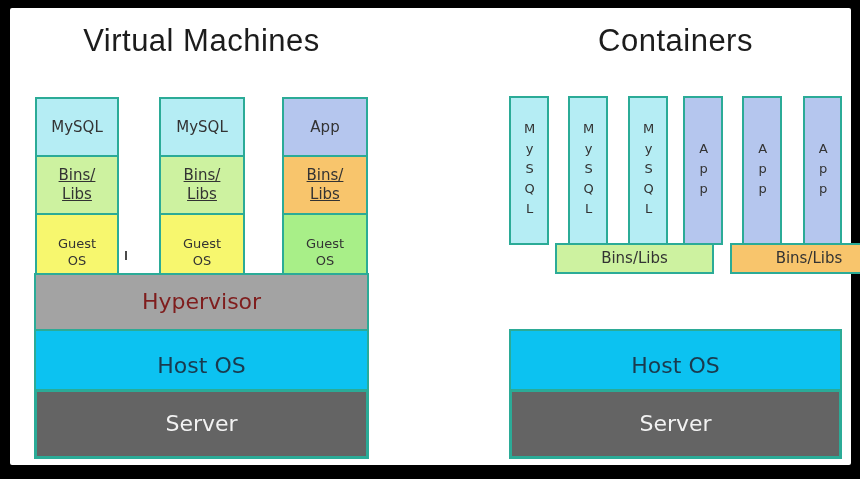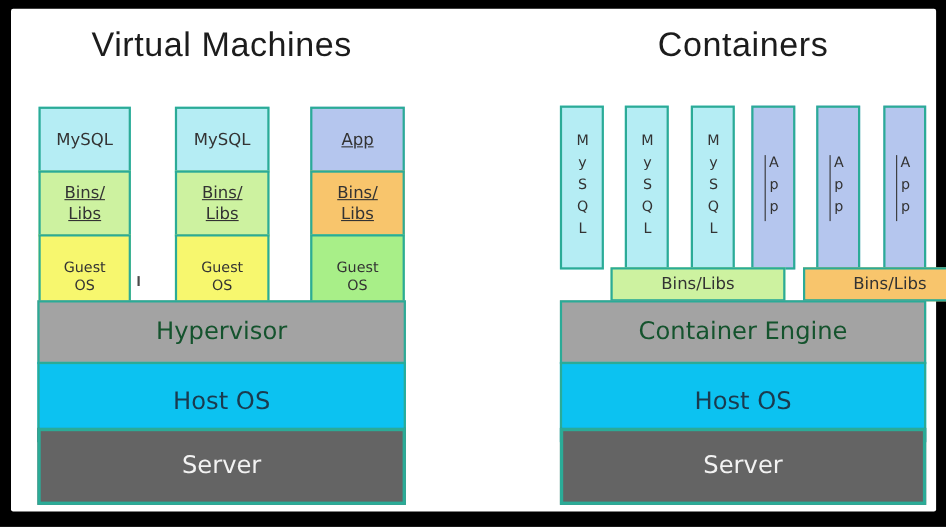--- a/index.html
+++ b/index.html
@@ -49,29 +49,29 @@
   .s2 { left: 149px; width: 86px; }
   .s3 { left: 272px; width: 86px; }
   
   .r1 { top: 89px;  height: 60px; }
   .r2 { top: 147px; height: 60px; text-decoration: underline; }
   .r3 { top: 205px; height: 79px; font-size: 13px; }
 
   .fill-cyan   { background: var(--cyan_box, #b5edf4); text-align: center; }
   .fill-green  { background: var(--green_box, #cdf2a0); }
   .fill-yellow { background: var(--yellow_box, #f7f76e); }
-  .fill-peri   { background: var(--periwinkle_box, #b5c6ee); text-decoration: underline; }
+  .fill-peri   { background: var(--periwinkle_box, #b5c6ee); }
   .fill-orange { background: var(--orange_box, #f8c56c); }
   .fill-guestg { background: var(--guest_green_box, #a8ef88); }
 
   
   .layer { font-size: 22px; }
   .layer-left  { left: 24px;  width: 335px; }
   .layer-right { left: 499px; width: 333px; }
-  .lay-hyp  { top: 265px; height: 58px; background: var(--gray_layer, #a3a3a3); color: #14532d; }
+  .lay-hyp  { top: 265px; height: 58px; background: var(--gray_layer, #a3a3a3); color: #7f1d1d; }
   .lay-host { top: 321px; height: 73px; background: var(--host_cyan, #0cc2f1); color: var(--host_text, #1a3a4e); }
   .lay-srv  { top: 381px; height: 70px; background: var(--server_gray, #646464); color: var(--server_text, #f2f2f2); border-width: 3px; }
 
   
   .col { top: 88px; height: 149px; width: 40px; }
   .c1 { left: 499px; } .c2 { left: 558px; } .c3 { left: 618px; }
   .c4 { left: 673px; } .c5 { left: 732px; } .c6 { left: 793px; width: 39px; }
   .vtext {
     writing-mode: vertical-lr;
     text-orientation: upright;
@@ -139,17 +139,16 @@
   <div class="box col c5 fill-peri">
     <span class="vtext">App</span>
   </div>
   <div class="box col c6 fill-peri">
     <span class="vtext">App</span>
   </div>
 
   <div class="box bins-bar bins-left-bar fill-green">Bins/Libs</div>
   <div class="box bins-bar bins-right-bar fill-orange">Bins/Libs</div>
 
-  <div class="box layer layer-right lay-hyp">Container Engine</div>
   <div class="box layer layer-right lay-host">Host OS</div>
   <div class="box layer layer-right lay-srv">Server</div>
 
 </div>
 
 </body></html>

